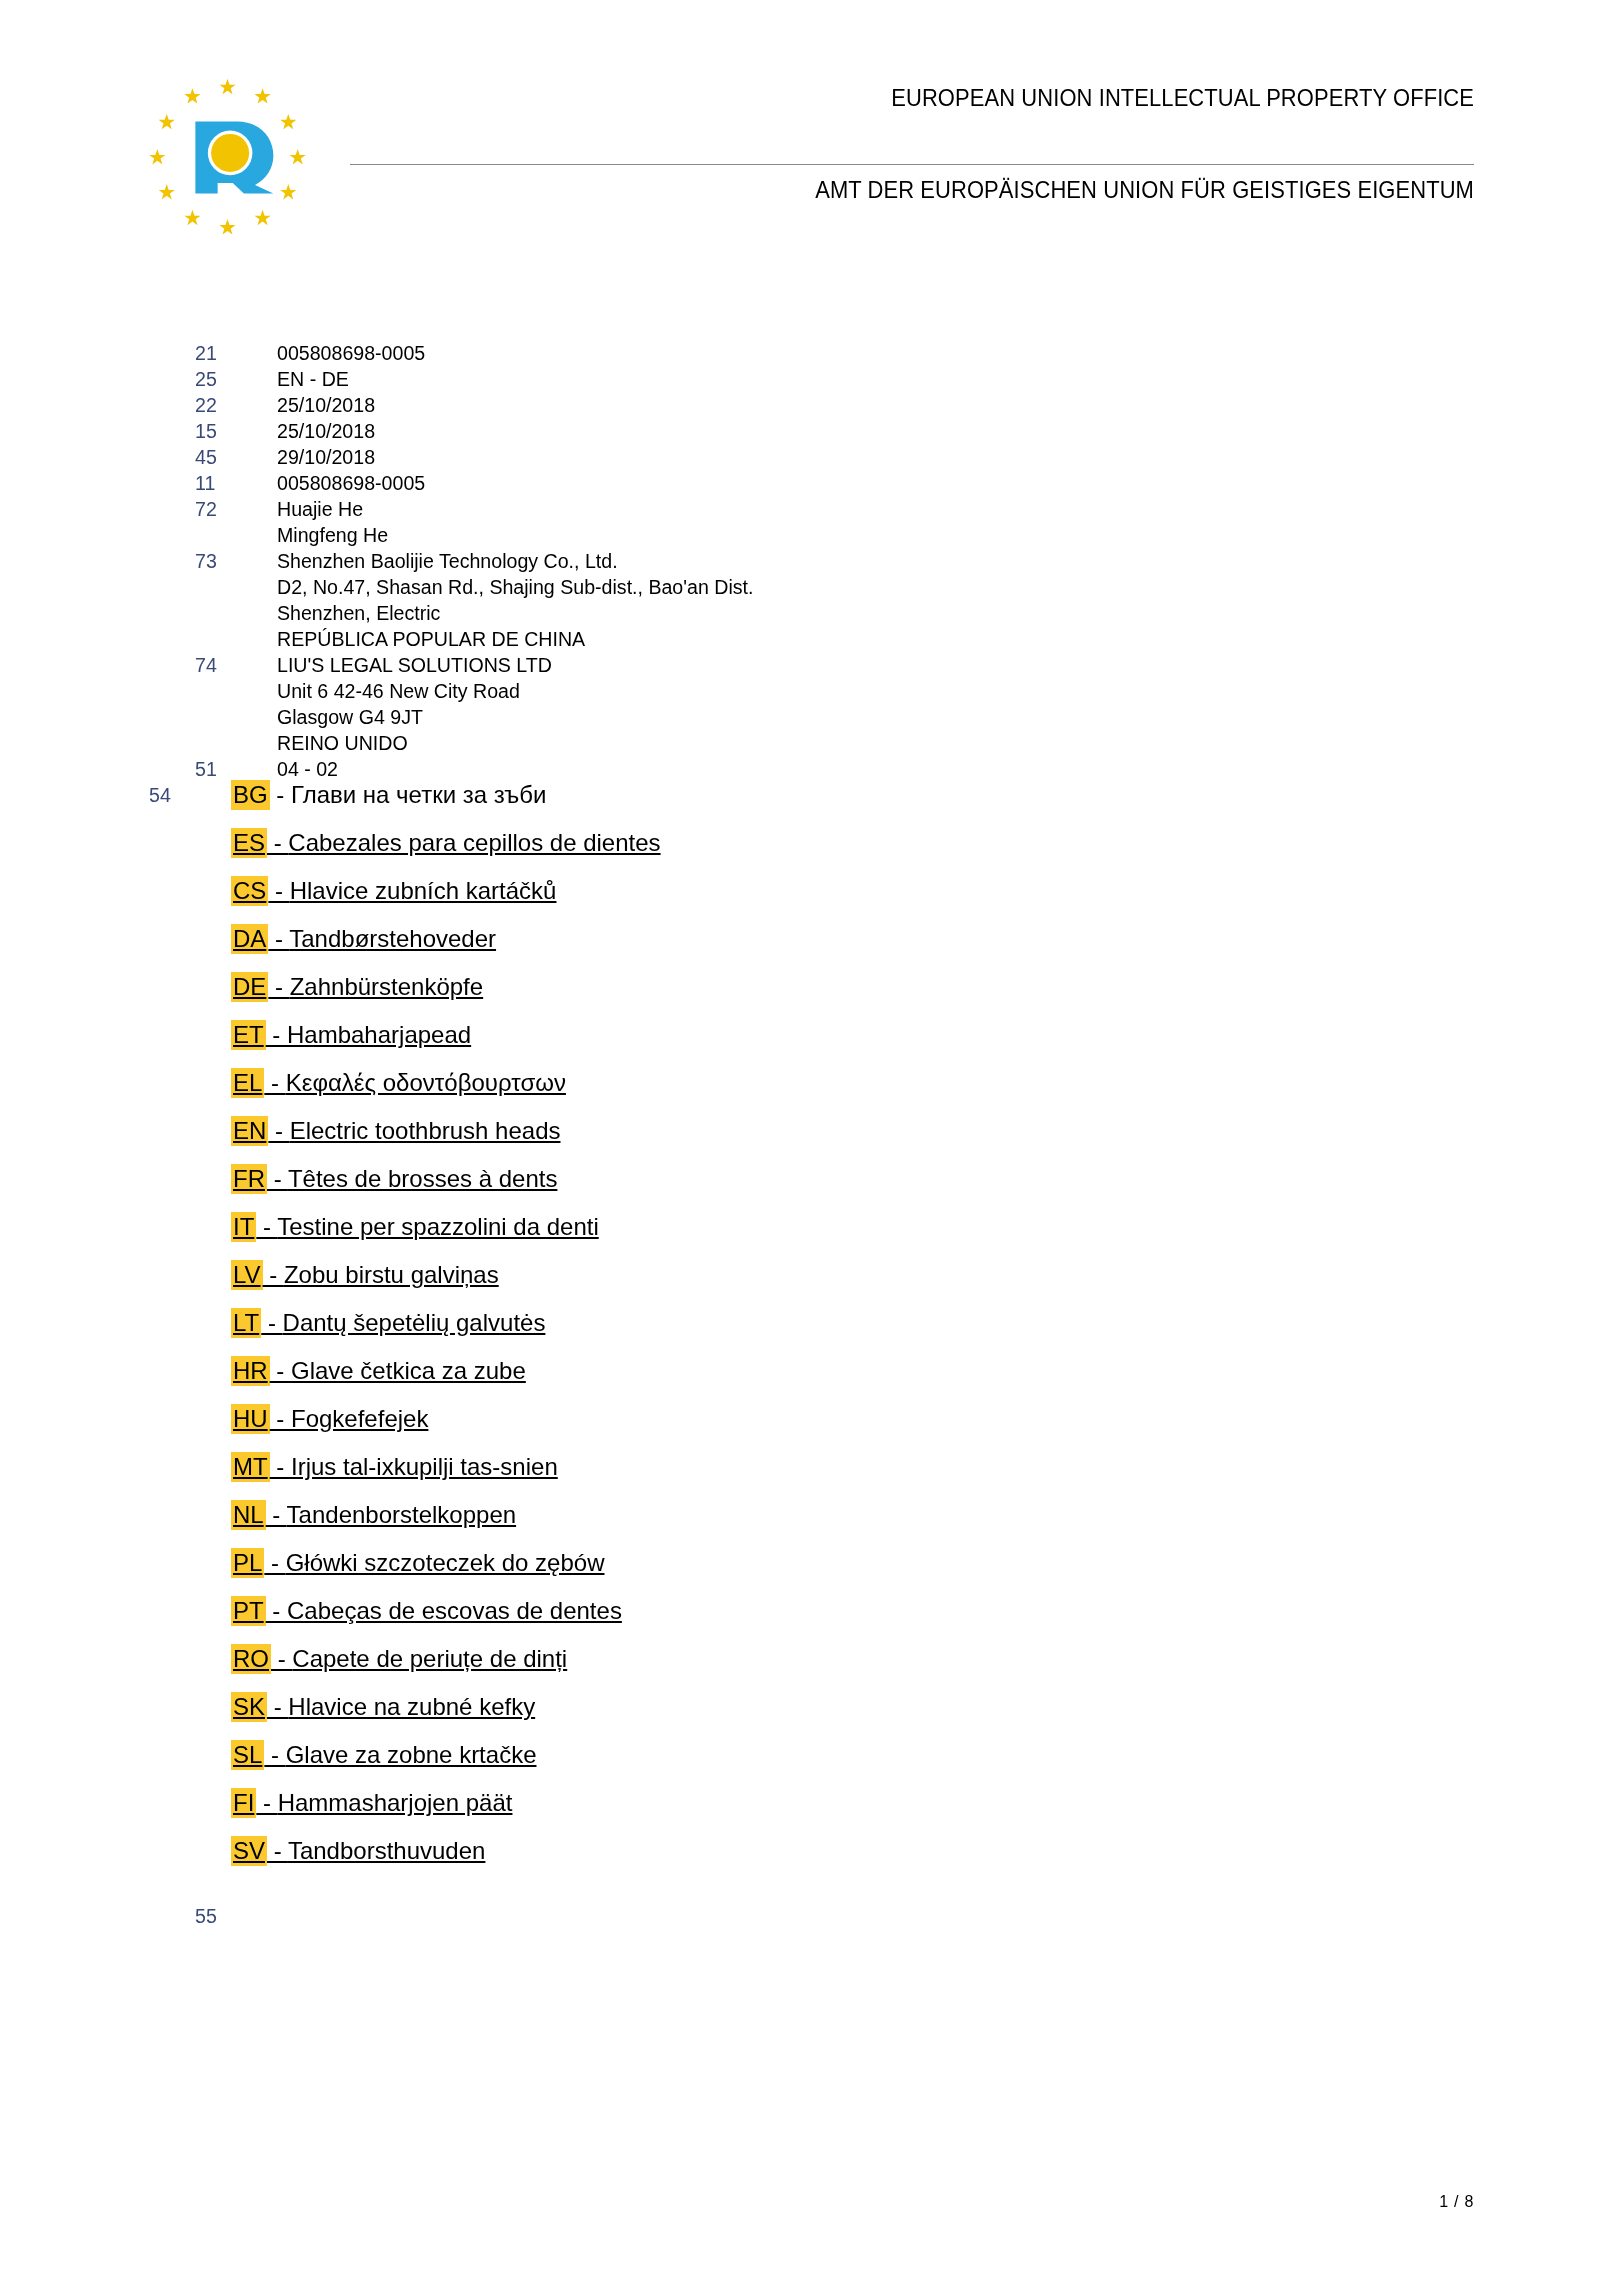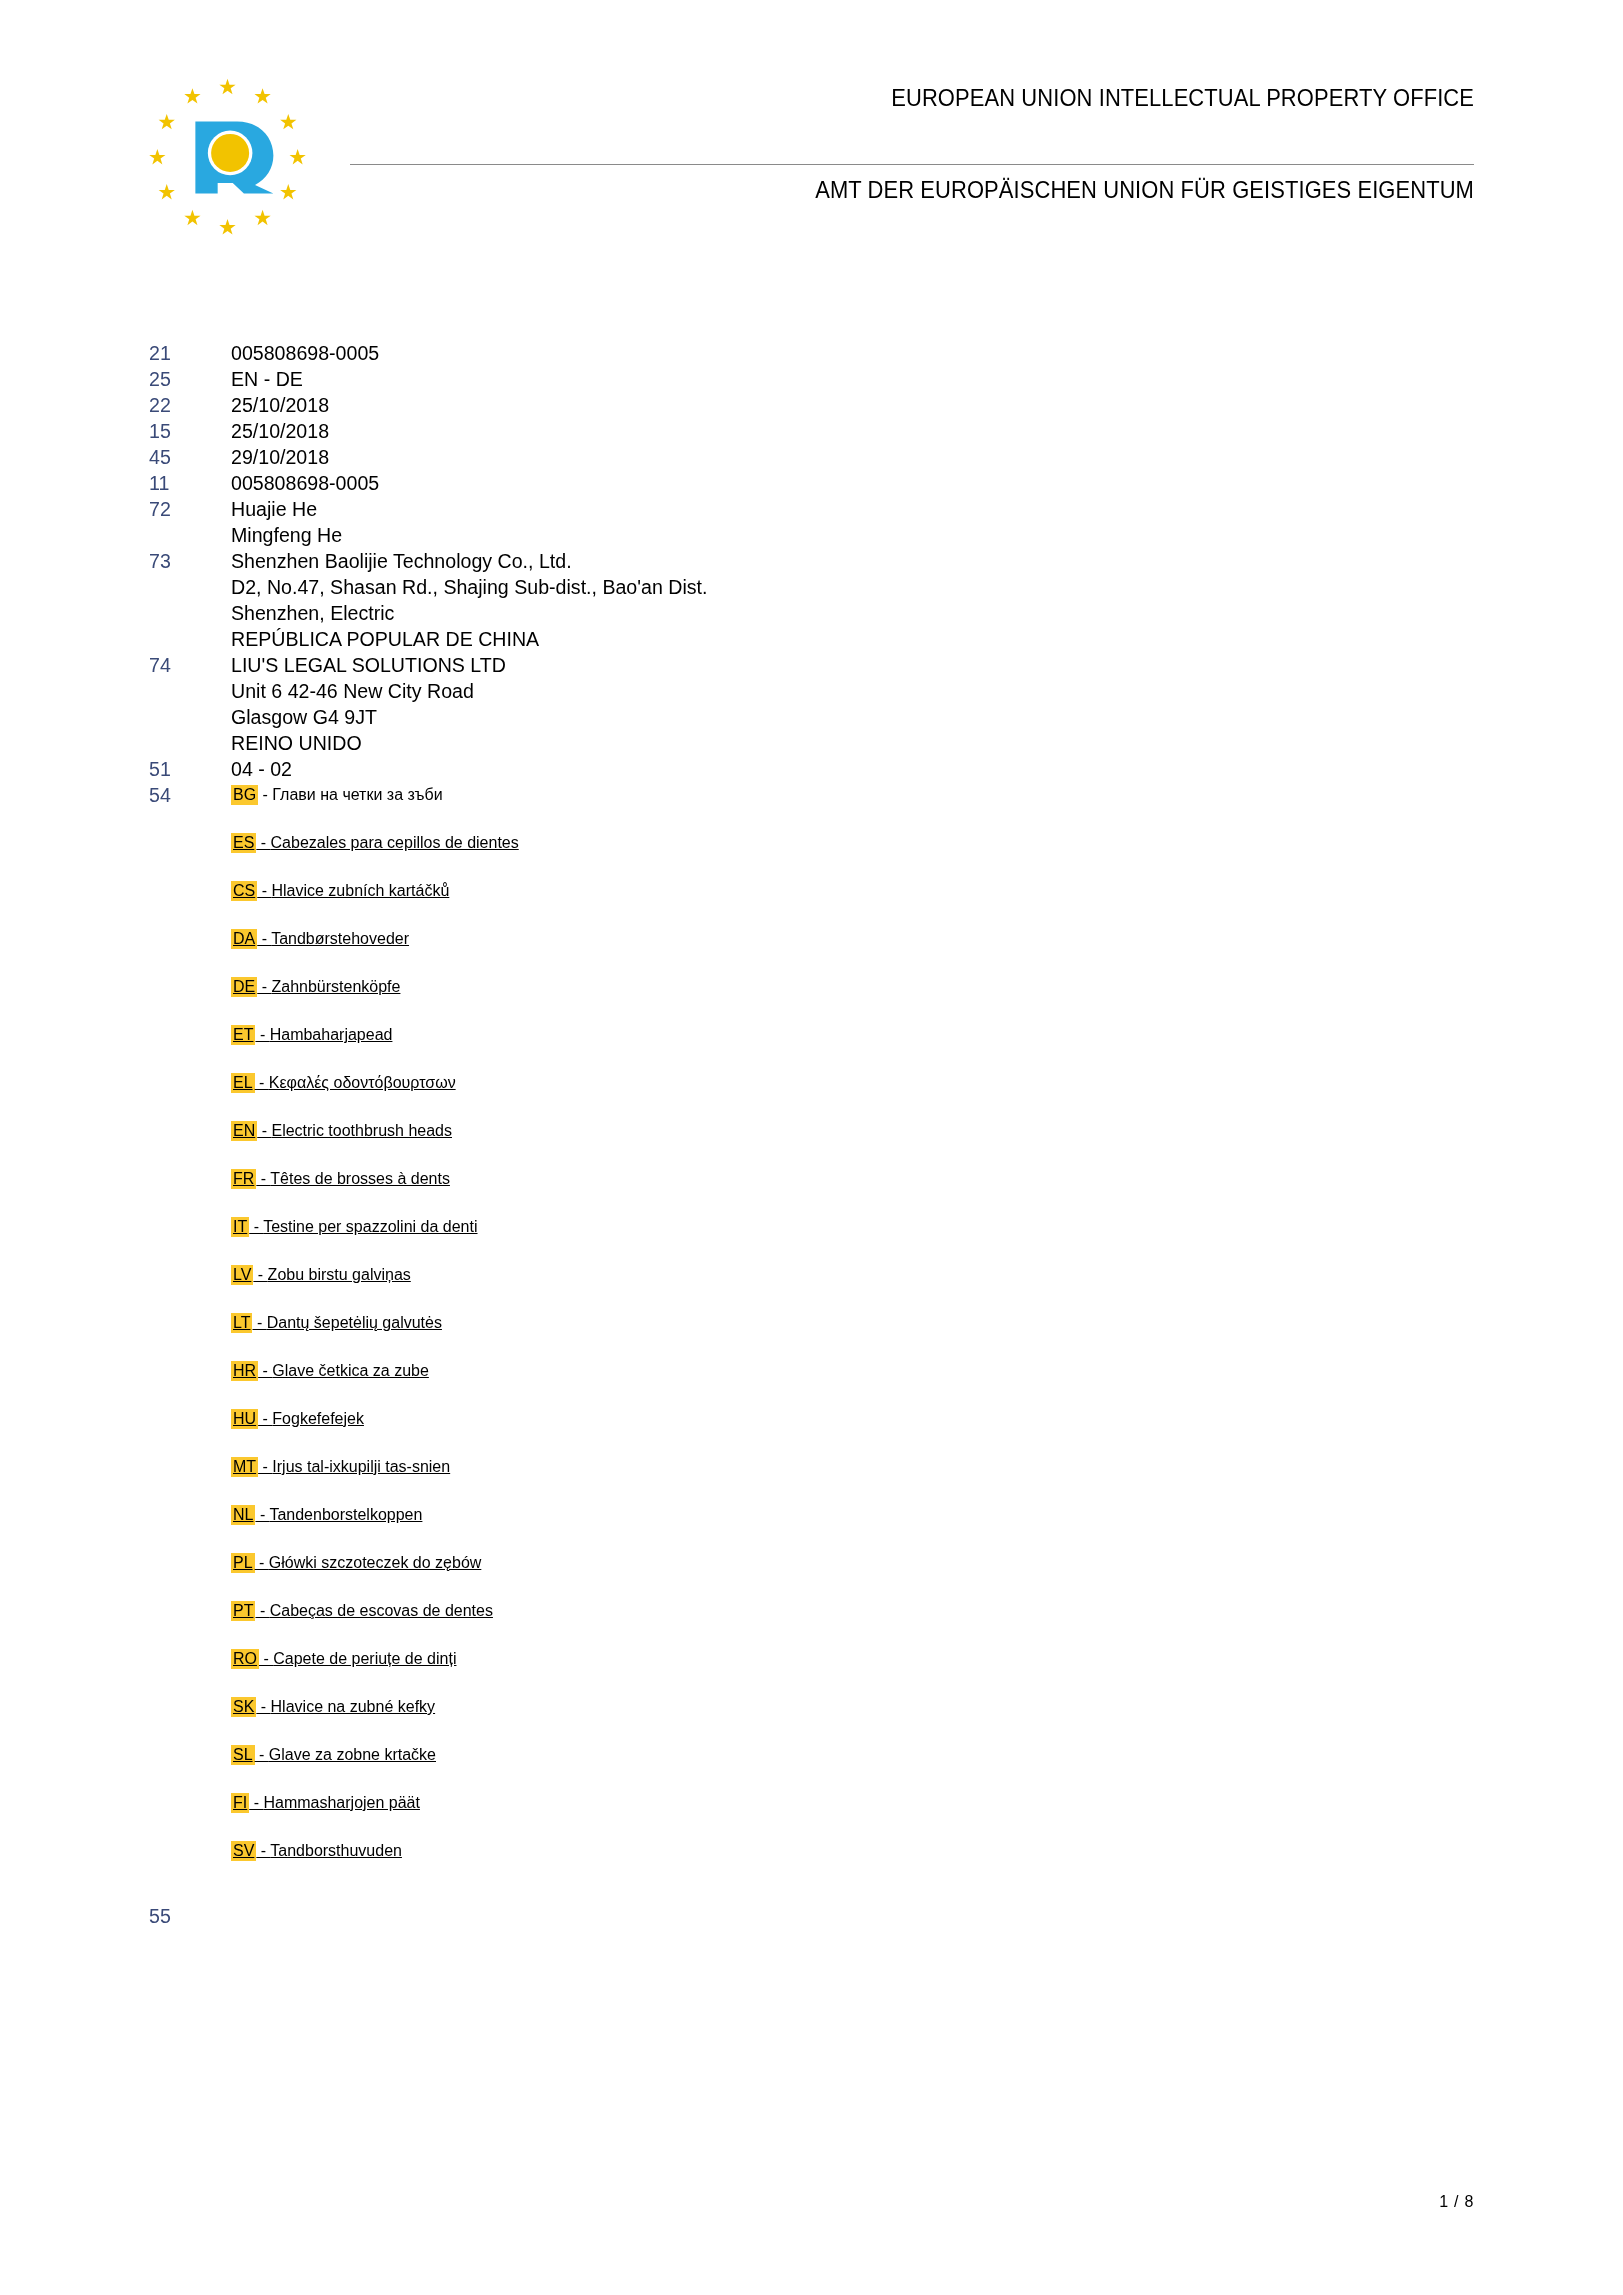--- a/index.html
+++ b/index.html
@@ -79,20 +79,21 @@
     position: absolute;
     left: 0;
     top: 340px;
     width: 1623px;
   }
   .row {
     display: flex;
     align-items: flex-end;
     line-height: 26px;
     min-height: 26px;
+    margin-left: 46px;
   }
   .inid {
     width: 82px;
     min-width: 82px;
     padding-left: 149px;
     box-sizing: content-box;
     font-size: 19.6px;
     color: #3a4a78;
     font-weight: 400;
     line-height: 26px;
@@ -112,21 +113,21 @@
     display: flex;
     align-items: center;
     line-height: 26px;
     min-height: 26px;
   }
   .lang-row + .lang-row {
     margin-top: 22px;
     text-decoration: underline;
   }
   .lang-body {
-    font-size: 16px;
+    font-size: 24px;
     line-height: 26px;
     white-space: pre;
   }
   .lang-code {
     background: #fbc82e;
     color: #000000;
     font-weight: 400;
     padding: 1.3px 2px 2px 2px;
   }
   .lang-sep {

